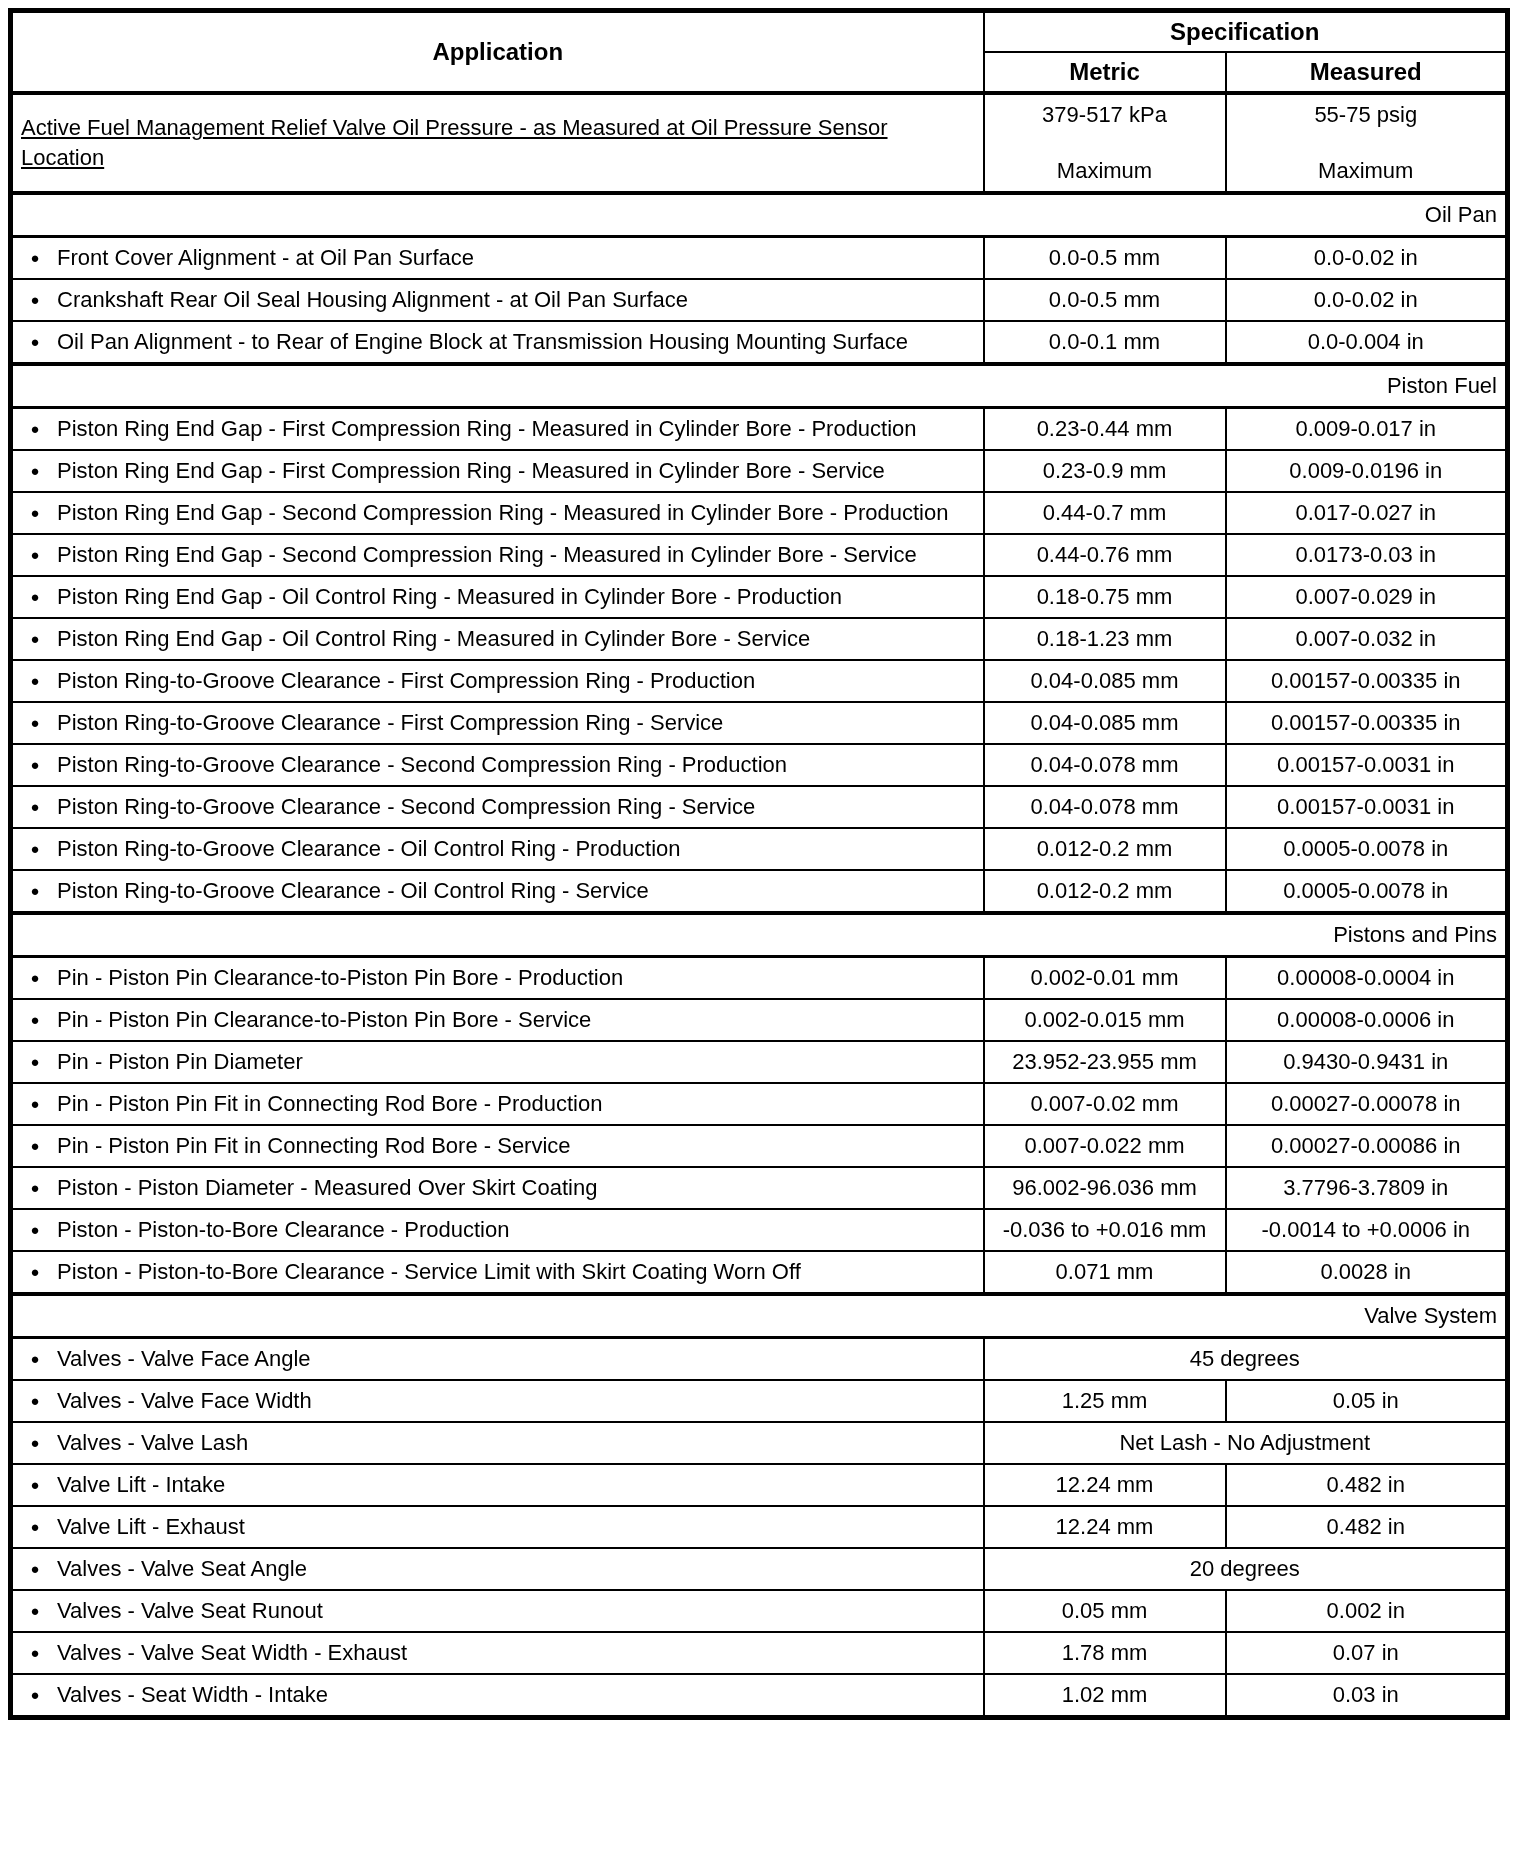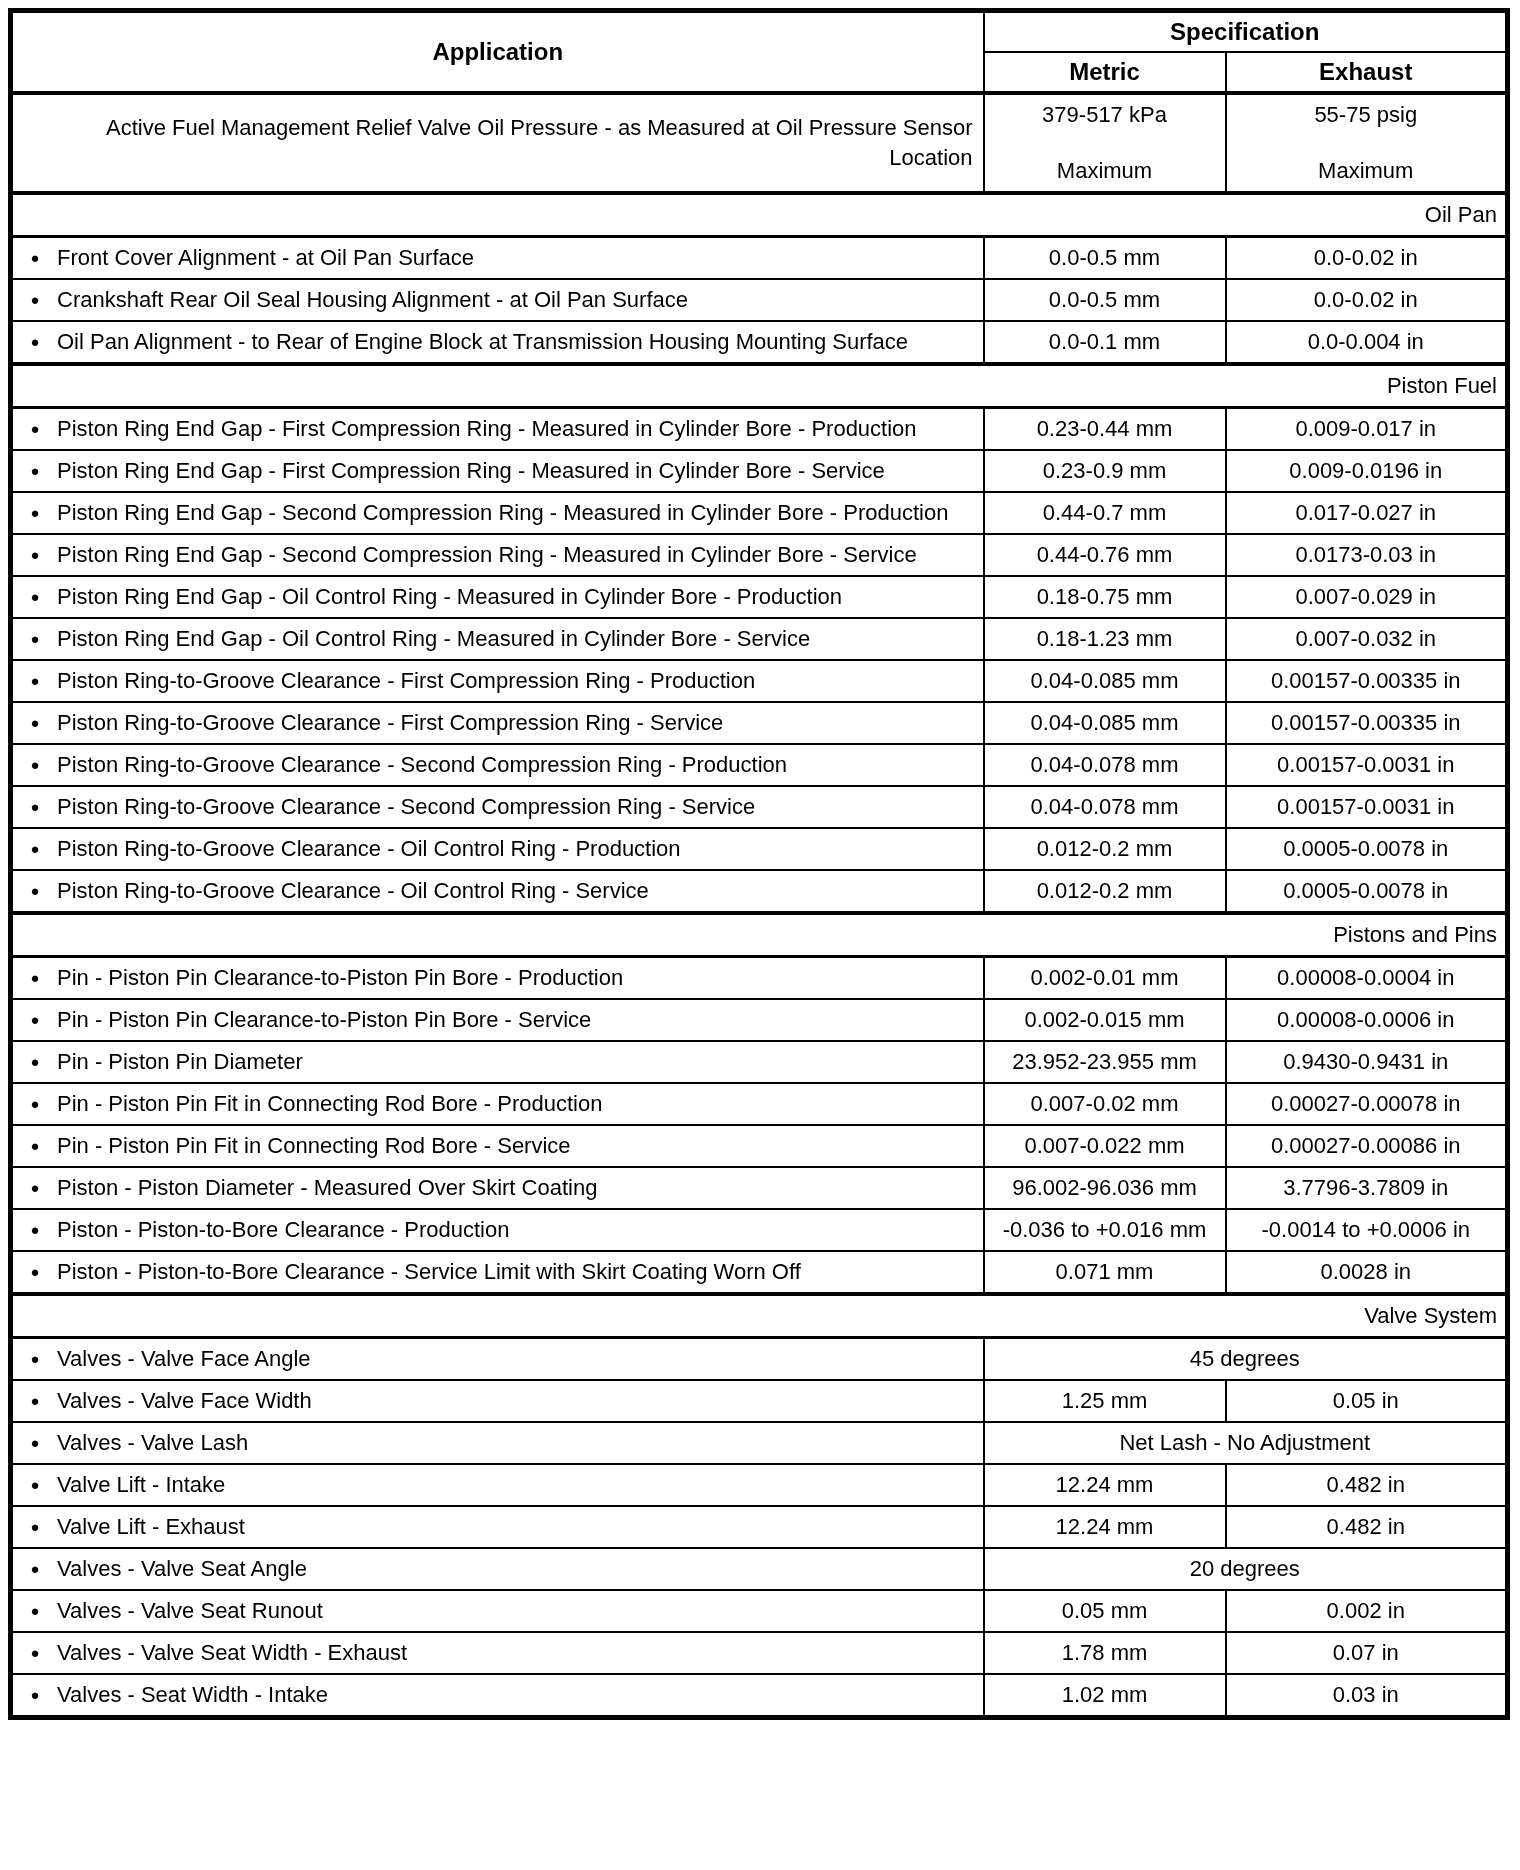--- a/index.html
+++ b/index.html
@@ -18,21 +18,21 @@
               border-bottom:4px solid #000;}
   th.app-head{border-bottom:4px solid #000;}
   
   tr.section td{border-top:4px solid #000;border-bottom:3px solid #000;
                 padding:5px 8px;text-align:right;}
   
   td.app{text-align:left;padding:5px 0;}
   .appflex{display:flex;align-items:flex-start;}
   .bullet{flex:0 0 44px;text-align:center;font-size:15px;line-height:30px;}
   .apptext{flex:1 1 auto;padding-right:26px;}
-  td.intro-app{text-align:right;padding:5px 10px 5px 8px;}
+  td.intro-app{text-align:left;padding:5px 10px 5px 8px;text-decoration:underline;}
   
   td.val{text-align:center;}
   .vgap{height:26px;}
 </style>
 </head>
 <body>
 
 <div class="page">
   <table class="spec">
     <colgroup>
@@ -40,21 +40,21 @@
         <col class="c-met">
         <col class="c-eng">
     </colgroup>
     <tbody>
       <tr class="hrow1">
         <th rowspan="2" class="app-head">Application</th>
         <th colspan="2">Specification</th>
       </tr>
       <tr class="hrow2">
         <th>Metric</th>
-        <th>Exhaust</th>
+        <th>Measured</th>
       </tr>
     <tr>
           <td class="intro-app">Active Fuel Management Relief Valve Oil Pressure - as Measured at Oil Pressure Sensor Location</td>
           <td class="val">
             <div>379-517 kPa</div>
             <div class="vgap"></div>
             <div>Maximum</div>
           </td>
           <td class="val">
             <div>55-75 psig</div>

